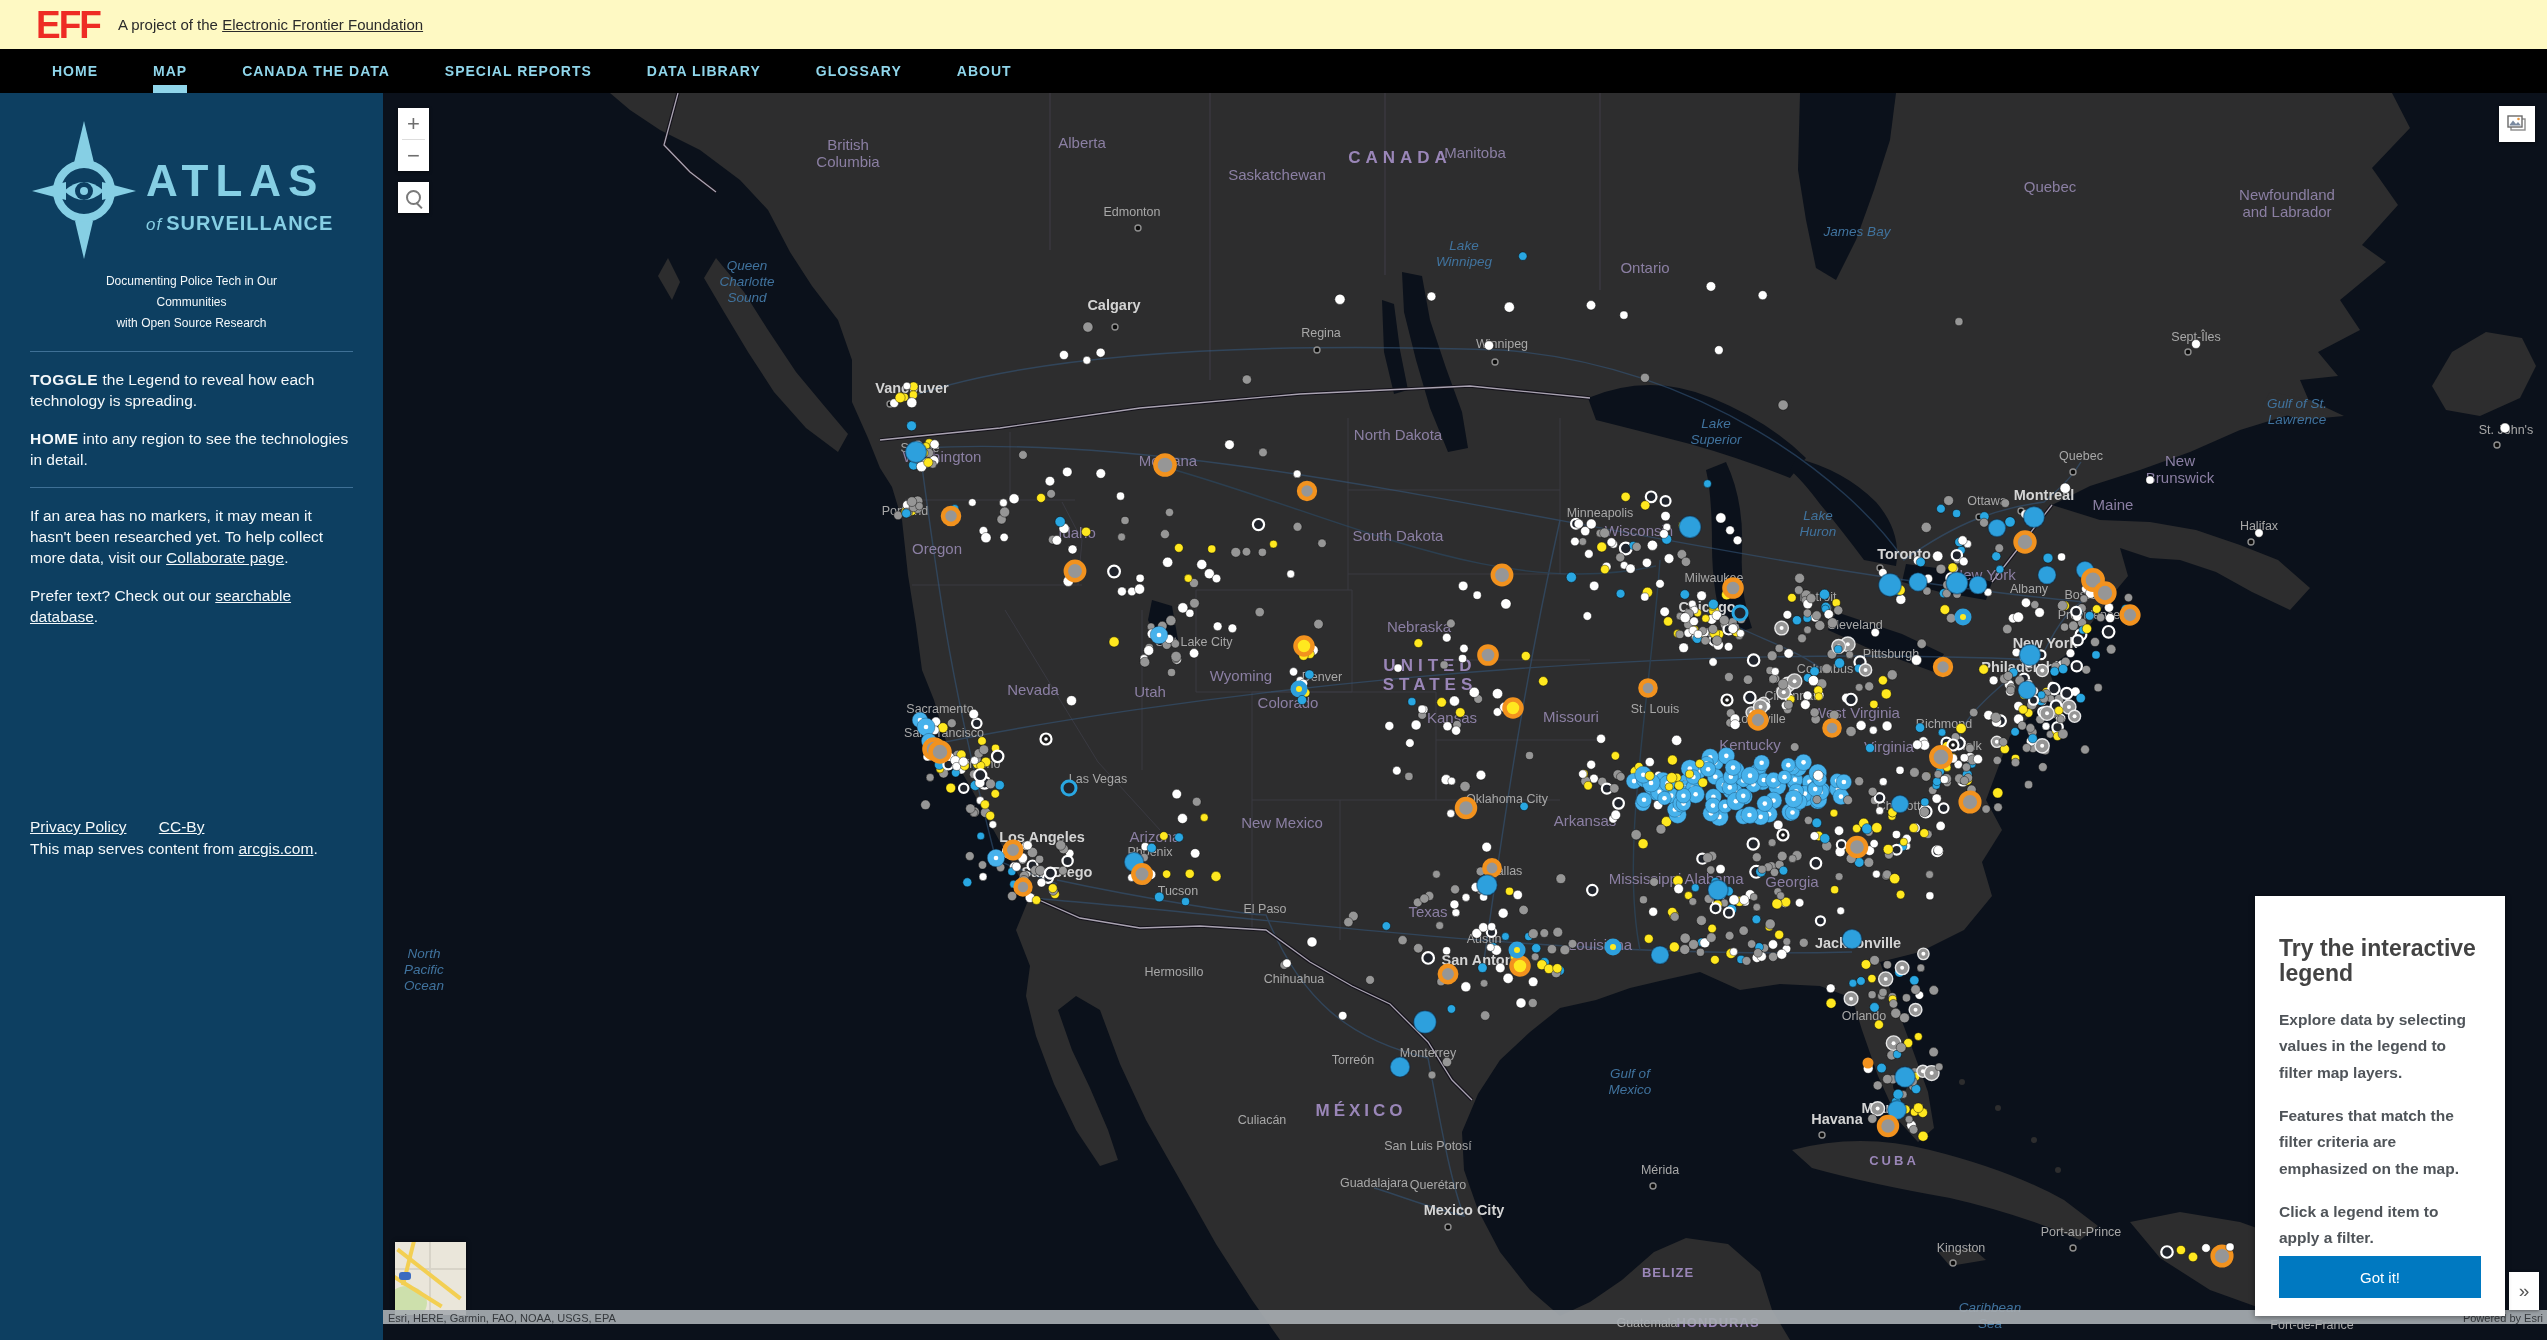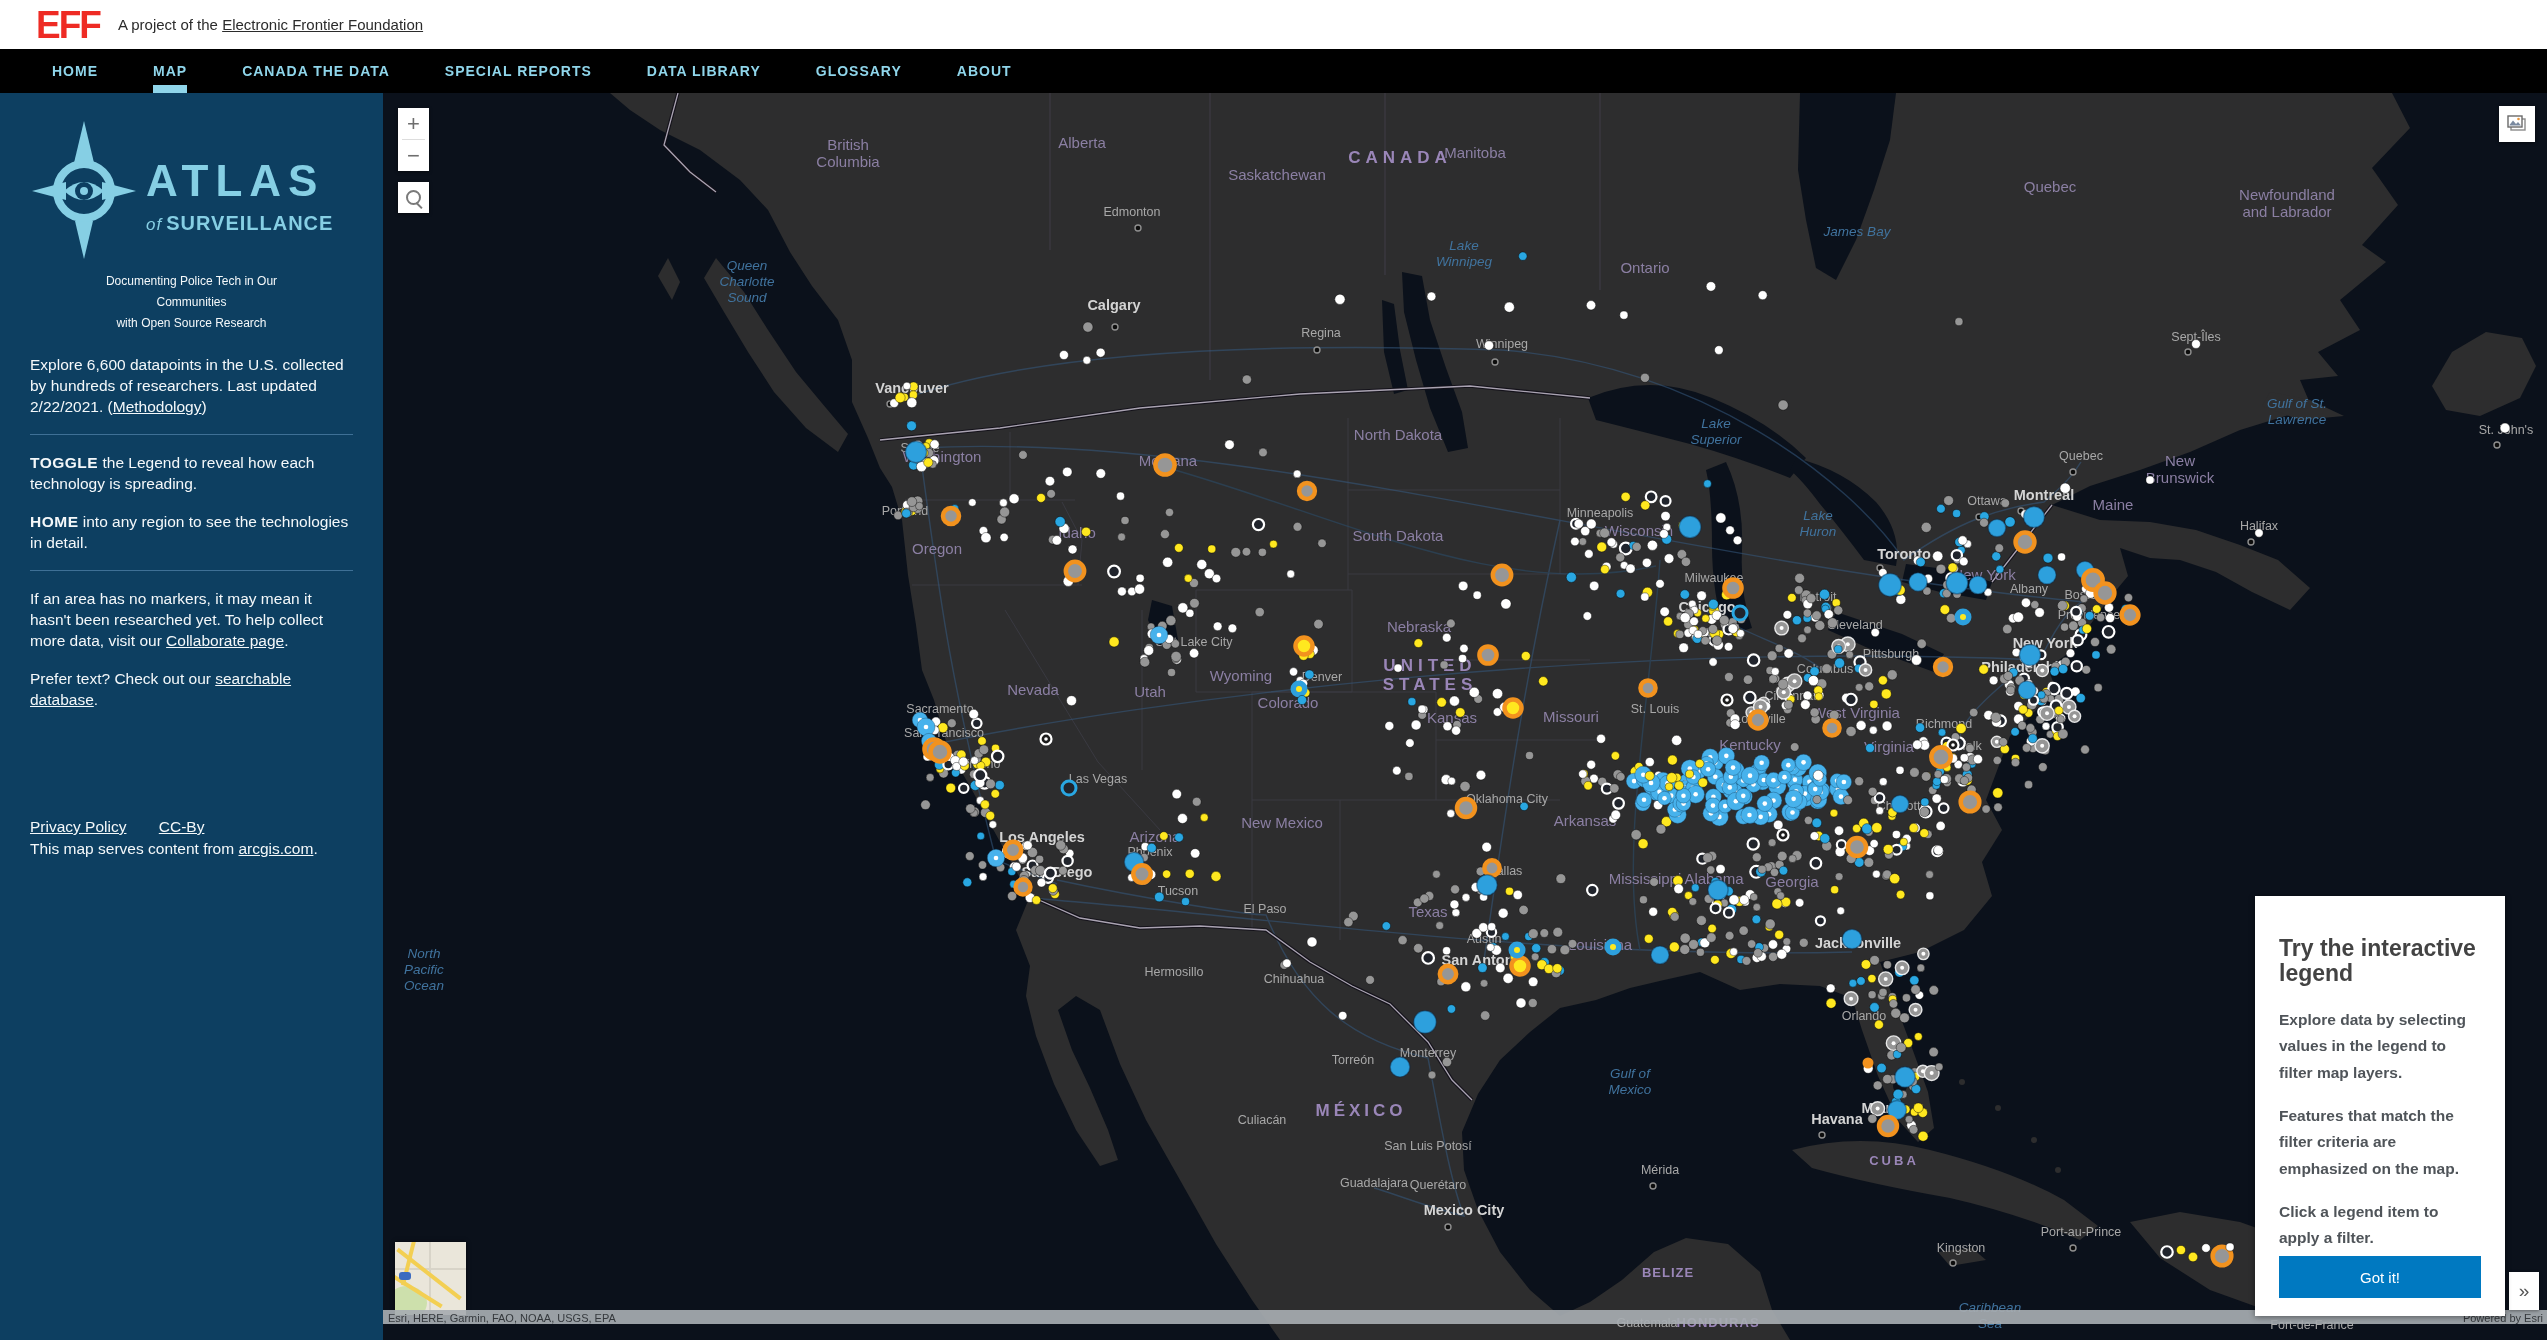--- a/index.html
+++ b/index.html
@@ -1,20 +1,20 @@
 <!DOCTYPE html>
 <html><head>
 <meta charset="utf-8">
 <style>
   html,body{margin:0;padding:0;background:#000;}
   body{width:2547px;height:1340px;position:relative;overflow:hidden;
        font-family:"Liberation Sans","DejaVu Sans",sans-serif;}
 
   
-  #header{position:absolute;left:0;top:0;width:2547px;height:49px;background:#ffffff;
+  #header{position:absolute;left:0;top:0;width:2547px;height:49px;background:#fef9c3;
           display:flex;align-items:center;z-index:30;text-align:center;}
   #eff-logo{margin-left:36px;font-weight:900;font-size:37px;letter-spacing:-2px;
             color:#ee2b24;font-stretch:condensed;line-height:1;transform:scaleY(1.05);}
   #header-tagline{margin-left:18px;font-size:15px;color:#2b2b2b;}
   #header-tagline a{color:#2b2b2b;text-decoration:underline;}
 
   
   #nav{position:absolute;left:0;top:49px;width:2547px;height:44px;background:#000;
        display:flex;align-items:stretch;gap:55px;padding-left:52px;z-index:30;}
   .nav-item{position:relative;display:flex;align-items:center;color:#8fd5ea;
@@ -130,23 +130,20 @@
     <div id="logo-text">
       <div id="logo-atlas">ATLAS</div>
       <div id="logo-sub">
         <span class="of">of</span><span>SURVEILLANCE</span>
       </div>
     </div>
   </div>
   <div id="tagline" class="side-block" style="white-space:pre-line">Documenting Police Tech in Our
 Communities
 with Open Source Research</div>
-  <div id="intro" class="side-block">
-    <span>Explore 6,600 datapoints in the U.S. collected by hundreds of researchers. Last updated 2/22/2021. (</span><a>Methodology</a><span>)</span>
-  </div>
   <div class="divider"></div>
   <div class="side-block tip">
     <b>TOGGLE</b><span> the Legend to reveal how each technology is spreading.</span>
   </div>
   <div class="side-block tip">
     <b>HOME</b><span> into any region to see the technologies in detail.</span>
   </div>
   <div class="divider"></div>
   <div class="side-block tip">
     <span>If an area has no markers, it may mean it hasn't been researched yet. To help collect more data, visit our </span><a>Collaborate page</a><span>.</span>

